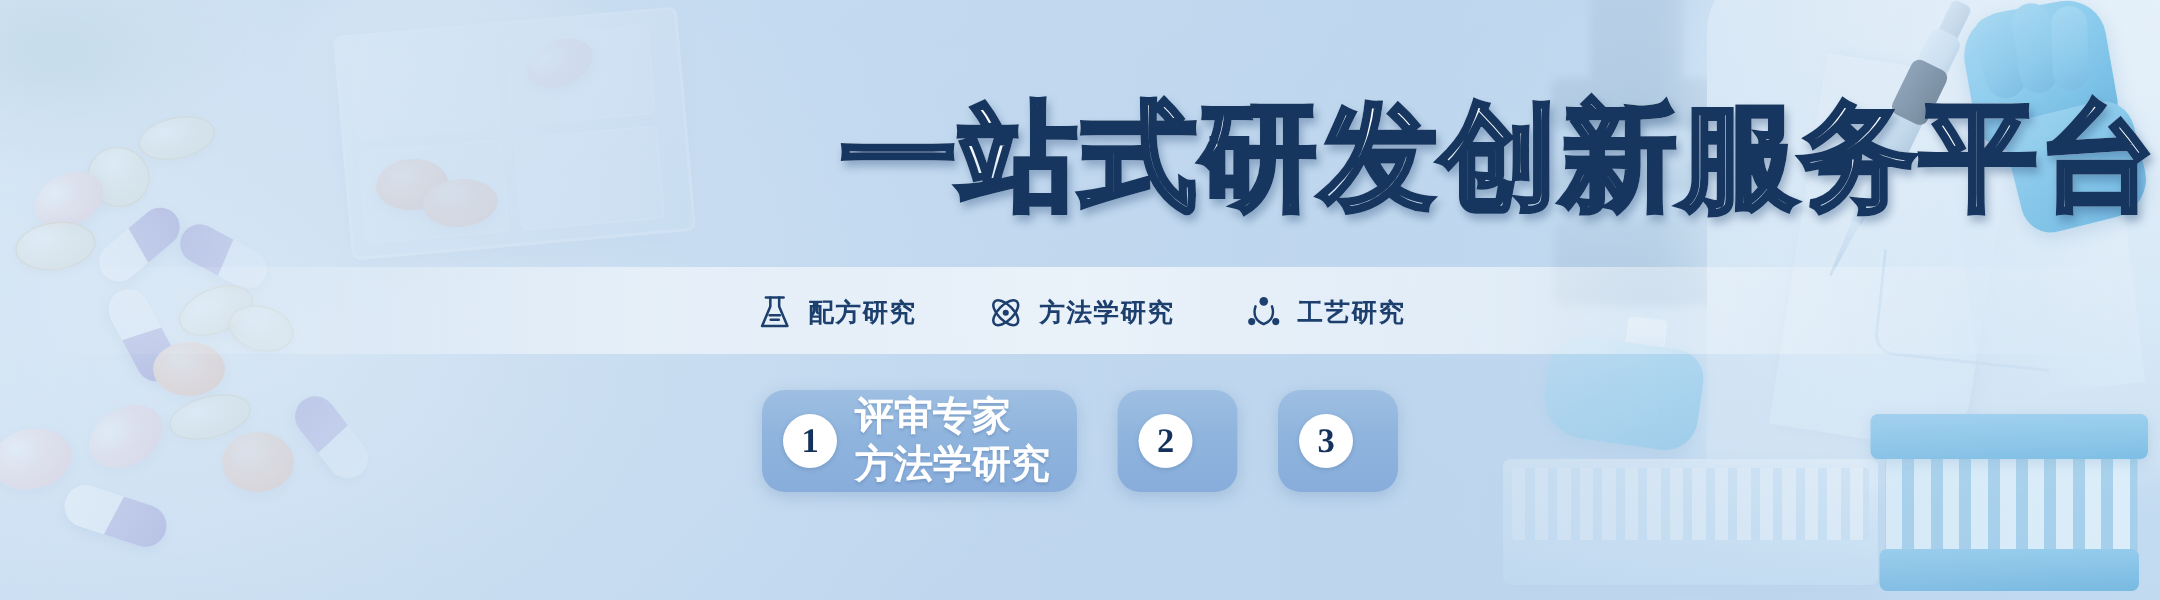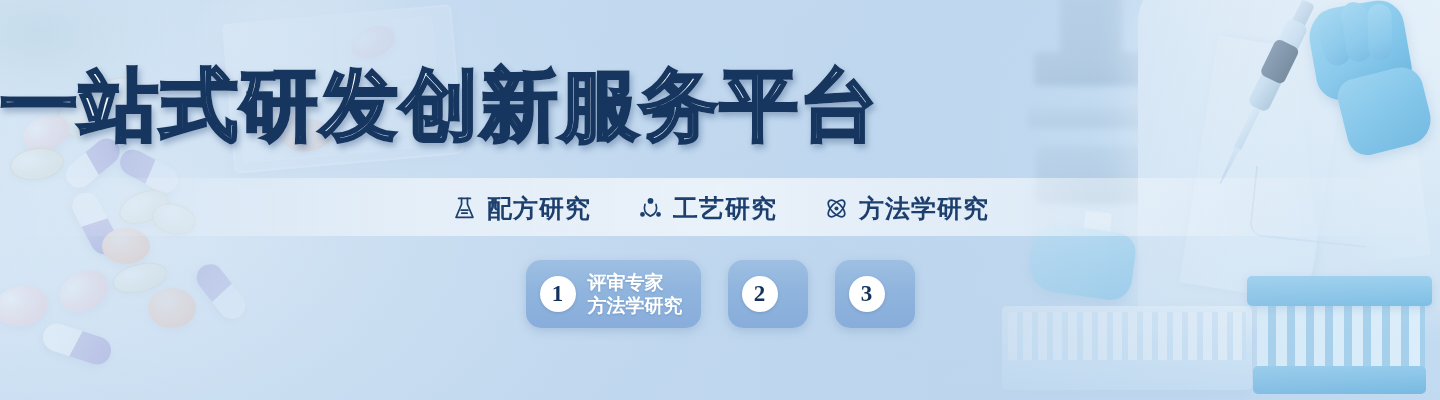--- a/index.html
+++ b/index.html
@@ -227,21 +227,21 @@
       linear-gradient(90deg, rgba(200,222,242,0.55) 0%, rgba(197,219,240,0.74) 22%, rgba(193,216,239,0.86) 45%, rgba(191,215,238,0.80) 66%, rgba(196,220,241,0.52) 86%, rgba(203,226,244,0.40) 100%);
     pointer-events: none;
   }
 
   
   .content { position: absolute; inset: 0; }
 
   .title {
     position: absolute;
     left: 0; right: 0; top: 66px;
-    text-align: left;
+    text-align: right;
     font-family: "DejaVu Sans", "Liberation Sans", sans-serif;
     font-weight: bold;
     font-size: 78px;
     line-height: 1;
     letter-spacing: 2px;
     color: #eaf3fb;
     background: linear-gradient(180deg, #ffffff 0%, #ffffff 32%, #e3eefa 62%, #bfd7ef 100%);
     -webkit-background-clip: text;
     background-clip: text;
     -webkit-text-fill-color: transparent;
@@ -269,21 +269,21 @@
     height: 44px;
     display: flex;
     justify-content: center;
     align-items: center;
     gap: 46px;
   }
   .sub-item { display: flex; align-items: center; gap: 9px; }
   .sub-icon { display: block; width: 27px; height: 27px; flex: none; }
   .sub-label {
     font-family: "Liberation Serif", "DejaVu Serif", serif;
-    font-size: 25px;
+    font-size: 17px;
     font-weight: bold;
     color: #1d3f6e;
     letter-spacing: 1px;
     white-space: nowrap;
   }
 
   .cards {
     position: absolute;
     left: 0; right: 0; top: 260px;
     display: flex;
@@ -307,21 +307,21 @@
     background: #ffffff;
     display: flex; align-items: center; justify-content: center;
     font-family: "Liberation Serif", "DejaVu Serif", serif;
     font-size: 23px;
     font-weight: bold;
     color: #14325c;
     box-shadow: 0 1px 3px rgba(70,105,150,0.30);
   }
   .card-text {
     font-family: Liberation Serif, serif;
-    font-size: 19px;
+    font-size: 26px;
     font-weight: bold;
     line-height: 1.22;
     color: #ffffff;
     white-space: nowrap;
     text-shadow: 0 1px 2px rgba(60,95,140,0.28);
   }
 </style>
 </head>
 <body>
 
@@ -425,40 +425,40 @@
             <path d="M12 18 h8"></path>
             <path d="M12.8 21.5 h6.4"></path>
           </svg>
         </span>
         <span class="sub-label">配方研究</span>
       </div>
 
       <div class="sub-item">
         <span class="sub-icon">
           <svg viewBox="0 0 32 32" width="27" height="27" fill="none" stroke="#1d3f6e" stroke-width="2" stroke-linecap="round" stroke-linejoin="round">
+            <ellipse cx="16" cy="16" rx="6" ry="12.5" transform="rotate(45 16 16)"></ellipse>
+            <ellipse cx="16" cy="16" rx="6" ry="12.5" transform="rotate(-45 16 16)"></ellipse>
+            <circle cx="16" cy="16" r="2.4" fill="#1d3f6e" stroke="none"></circle>
+          </svg>
+        </span>
+        <span class="sub-label">方法学研究</span>
+      </div>
+
+      <div class="sub-item">
+        <span class="sub-icon">
+          <svg viewBox="0 0 32 32" width="27" height="27" fill="none" stroke="#1d3f6e" stroke-width="2" stroke-linecap="round" stroke-linejoin="round">
             <path d="M9.5 11 C7.5 17 9.5 22.5 16 25 C22.5 22.5 24.5 17 22.5 11"></path>
             <circle cx="16" cy="7" r="3.4" fill="#1d3f6e" stroke="none"></circle>
             <circle cx="6.5" cy="23" r="2.8" fill="#1d3f6e" stroke="none"></circle>
             <circle cx="25.5" cy="23" r="2.8" fill="#1d3f6e" stroke="none"></circle>
           </svg>
         </span>
         <span class="sub-label">工艺研究</span>
       </div>
 
-      <div class="sub-item">
-        <span class="sub-icon">
-          <svg viewBox="0 0 32 32" width="27" height="27" fill="none" stroke="#1d3f6e" stroke-width="2" stroke-linecap="round" stroke-linejoin="round">
-            <ellipse cx="16" cy="16" rx="6" ry="12.5" transform="rotate(45 16 16)"></ellipse>
-            <ellipse cx="16" cy="16" rx="6" ry="12.5" transform="rotate(-45 16 16)"></ellipse>
-            <circle cx="16" cy="16" r="2.4" fill="#1d3f6e" stroke="none"></circle>
-          </svg>
-        </span>
-        <span class="sub-label">方法学研究</span>
-      </div>
-
     </div>
 
     <div class="cards">
 
       <div class="card">
         <span class="card-badge">1</span>
         <span class="card-text">
           <span>评审专家</span><br>
           <span>方法学研究</span>
         </span>

